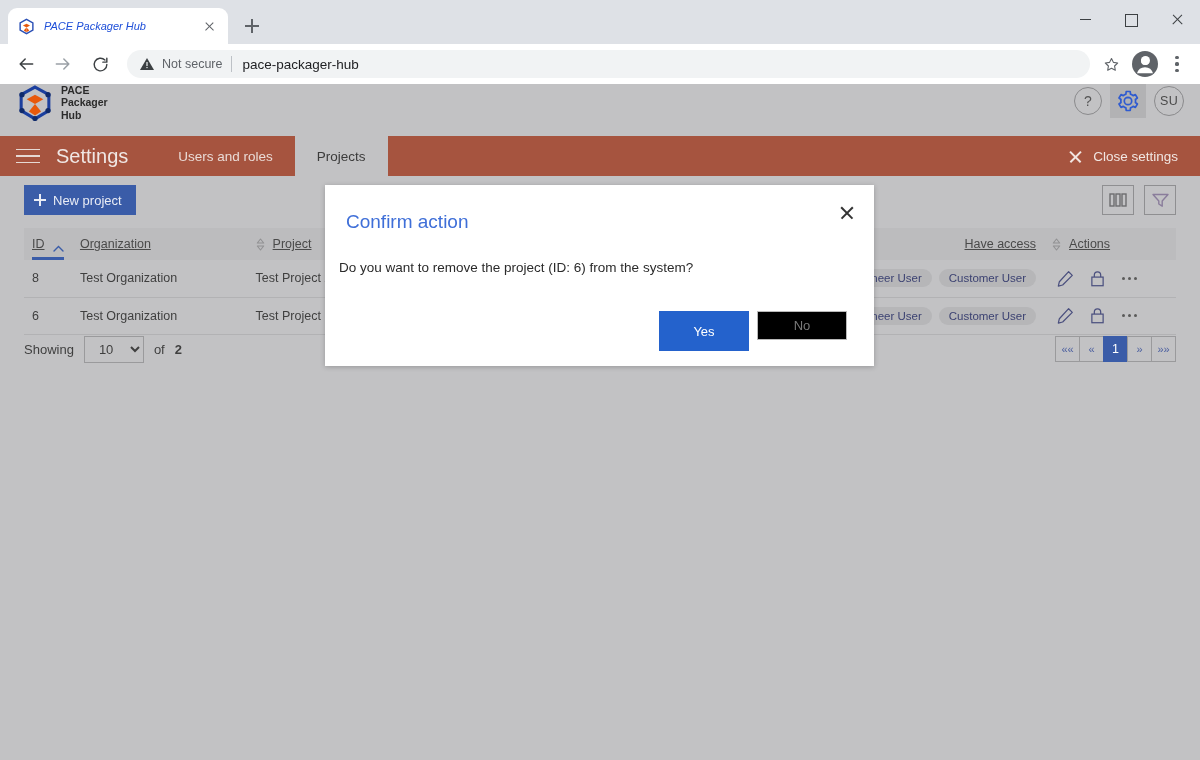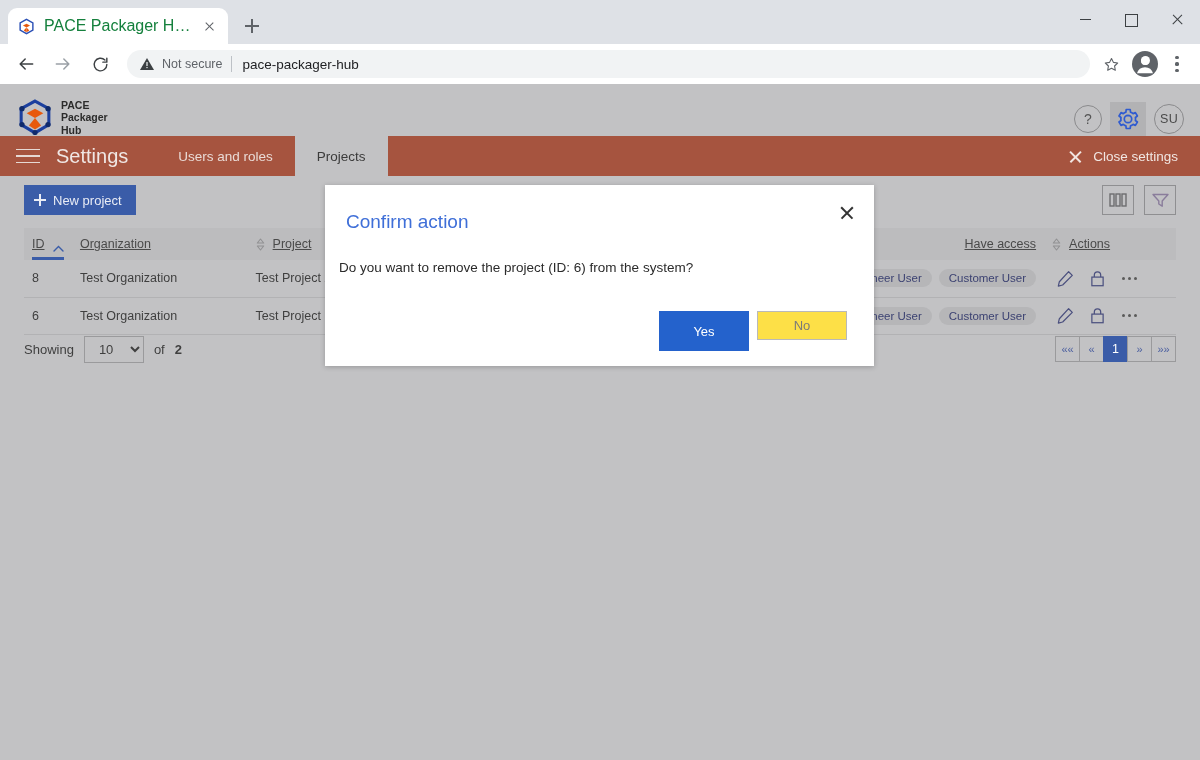--- a/index.html
+++ b/index.html
@@ -17,22 +17,22 @@
   }
   .tabstrip { position:absolute; left:8px; top:6px; height:38px; display:flex; align-items:flex-end; }
   .tab {
     display:flex; align-items:center; gap:9px;
     width:220px; height:36px; padding:0 10px;
     background:#ffffff; border-radius:9px 9px 0 0;
     position:relative;
   }
   .tab-favicon { width:17px; height:17px; flex:0 0 17px; }
   .tab-title {
-    font-size:16px; color:#15803d; white-space:nowrap;
-    overflow:hidden; text-overflow:ellipsis; flex:1;
+    font-size:11px; color:#1d4ed8; white-space:nowrap;
+    overflow:hidden; text-overflow:ellipsis; flex:1;font-style:italic;
   }
   .tab-close { width:17px; height:17px; flex:0 0 17px; position:relative; }
   .tab-close::before, .tab-close::after {
     content:""; position:absolute; left:3px; top:8px; width:11px; height:1.4px;
     background:#5f6368;
   }
   .tab-close::before { transform:rotate(45deg); }
   .tab-close::after  { transform:rotate(-45deg); }
   .newtab {
     width:28px; height:28px; margin-left:10px; margin-bottom:4px; position:relative;
@@ -76,21 +76,21 @@
     position:absolute; margin-bottom:12px;
   }
   .kebab { width:26px; height:30px; display:flex; flex-direction:column; align-items:center; justify-content:center; gap:3px; }
   .kebab i { width:3.2px; height:3.2px; border-radius:50%; background:#5f6368; display:block; }
 
   
   .page { position:absolute; left:0; top:84px; width:1200px; height:676px; background:#c2c2c4; }
 
   .app-header {
     position:absolute; left:0; top:0; width:1200px; height:52px;
-    background:#c2c2c4; display:flex; align-items:flex-end;
+    background:#c2c2c4; display:flex; align-items:flex-start;
   }
   .brand { display:flex; align-items:center; gap:9px; padding-left:18px; }
   .brand-logo { width:34px; height:36px; flex:0 0 34px; }
   .brand-text { font-size:10.5px; font-weight:bold; line-height:1.18; color:#2b2b2b; }
   .hdr-right { margin-left:auto; display:flex; align-items:center; gap:8px; padding-right:16px; }
   .circ-btn {
     width:28px; height:28px; border-radius:50%; border:1.3px solid #8a8a8c;
     display:flex; align-items:center; justify-content:center;
     font-size:14px; color:#555; background:transparent;
   }
@@ -199,21 +199,21 @@
     content:""; position:absolute; left:1px; top:8px; width:16px; height:1.5px; background:#333;
   }
   .modal-close::before { transform:rotate(45deg); } .modal-close::after { transform:rotate(-45deg); }
   .modal-body { position:absolute; left:14px; top:75px; font-size:13.5px; color:#2b2b2b; }
   .modal-actions { position:absolute; right:27px; top:126px; display:flex; gap:8px; }
   .btn-yes {
     width:90px; height:40px; background:#2462cc; color:#ffffff; border:none;
     font-size:13px; font-family:"Liberation Sans", sans-serif;
   }
   .btn-no {
-    width:90px; height:29px; background:#fde047; color:#7a7a7a; border:1px solid #b9b9b9;
+    width:90px; height:29px; background:#000000; color:#7a7a7a; border:1px solid #b9b9b9;
     font-size:13px; font-family:"Liberation Sans", sans-serif;
   }
 </style>
 </head>
 <body>
 
 <div id="app">
 
   <div class="win-titlebar">
     <div class="tabstrip">

